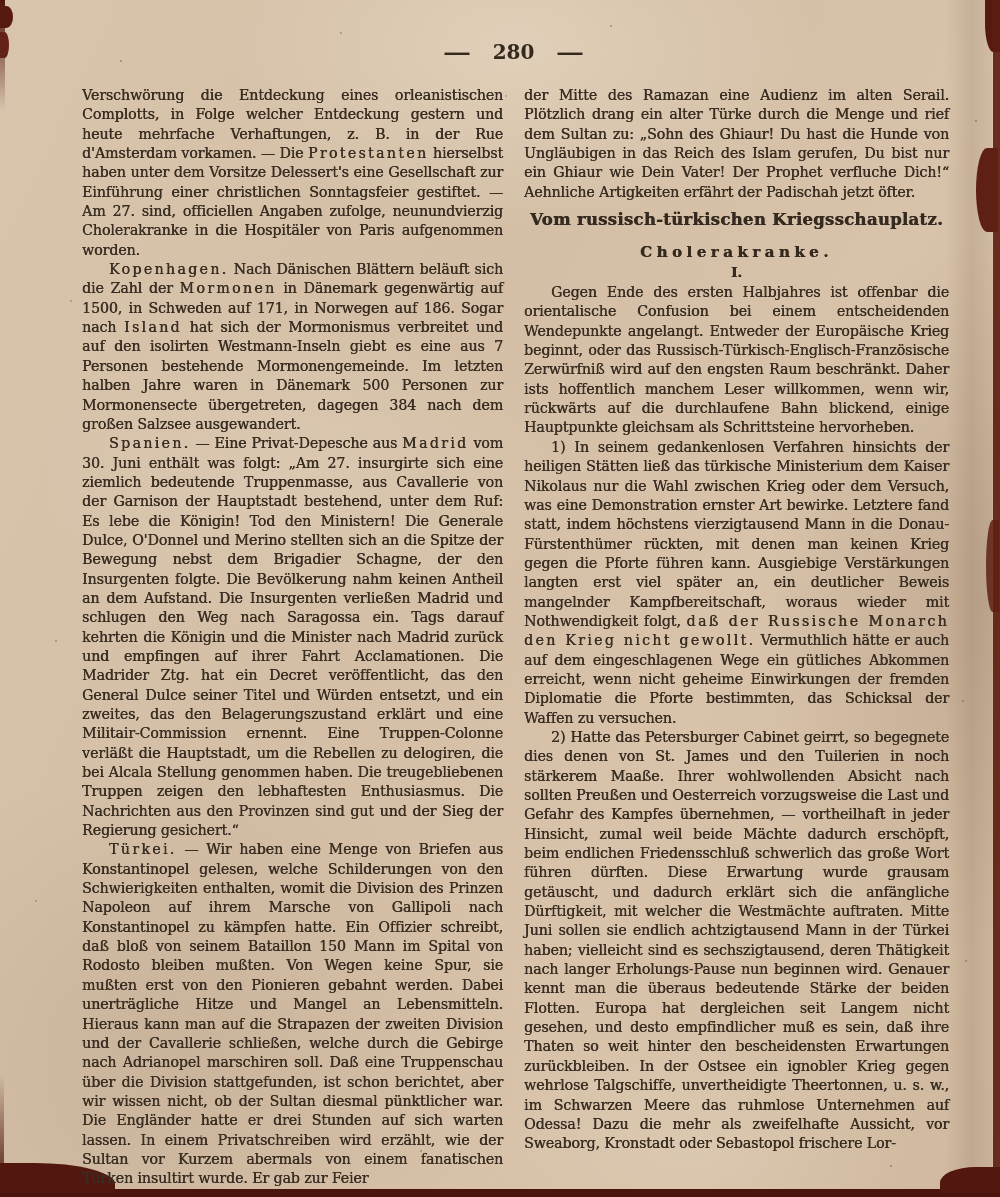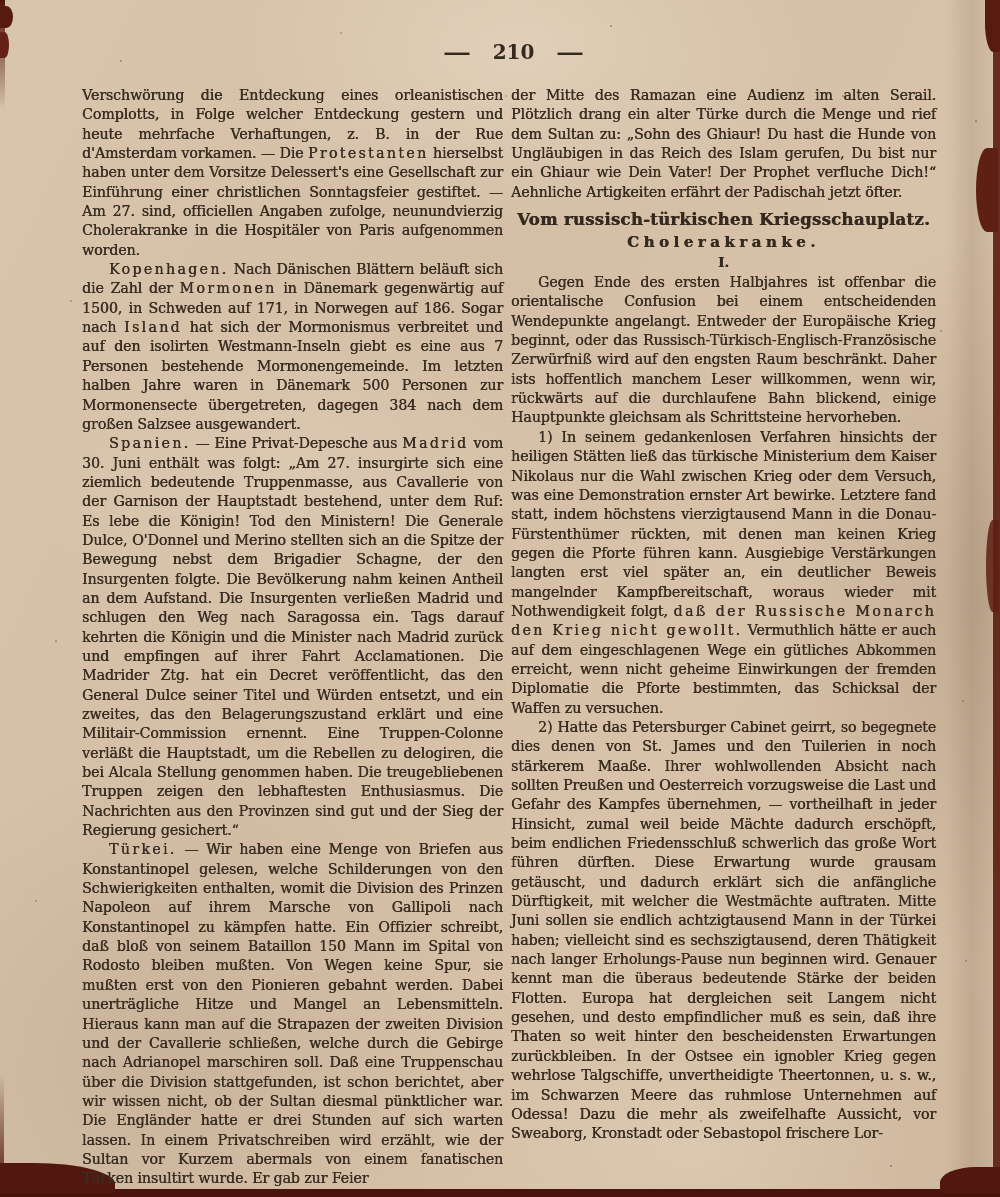--- a/index.html
+++ b/index.html
@@ -54,34 +54,34 @@
 
   .page-header{
     position:absolute;top:40px;left:82px;width:863px;
     display:flex;justify-content:center;align-items:baseline;gap:26px;
     color:#35291e;font-weight:bold;font-size:20px;
   }
   .page-header .dash{letter-spacing:0;transform:scaleX(1.4);}
 
   .page-body{
     position:absolute;top:86px;left:82px;
-    display:flex;gap:8px;
+    display:flex;gap:21px;
     color:#3a2e23;
   }
   .col{width:421px;font-size:14.2px;line-height:19.35px;text-align:justify;
     text-shadow:0.35px 0 0 currentColor;
     letter-spacing:-0.1px;
   }
   .col-right{width:425px;}
   .para{margin:0;}
   .para.indent{text-indent:27px;}
   .seg-sp{letter-spacing:2.3px;}
   .h-article{
     text-align:center;font-weight:bold;font-size:16.5px;line-height:22px;
-    margin:7px 0 1px;letter-spacing:.3px;text-indent:0;color:#352a1f;
+    margin:7px 0 11px;letter-spacing:.3px;text-indent:0;color:#352a1f;
     text-shadow:0.5px 0 0 currentColor;
   }
   .h-sub{
     text-align:center;font-weight:bold;font-size:15px;line-height:21px;
     margin:1px 0 0;letter-spacing:4.5px;text-indent:0;color:#352a1f;
     text-shadow:0.4px 0 0 currentColor;
   }
   .h-numeral{
     text-align:center;font-weight:bold;font-size:13.5px;line-height:17px;
     margin:1px 0 2px;text-indent:0;color:#352a1f;
@@ -101,21 +101,21 @@
 <div class="artifact a-topright"></div>
 <div class="artifact a-right-strip"></div>
 <div class="artifact a-right-bulge1"></div>
 <div class="artifact a-right-bulge2"></div>
 <div class="artifact a-bottom-strip"></div>
 <div class="artifact a-bottomleft"></div>
 <div class="artifact a-bottomright"></div>
 
 <div class="page-header">
   <span class="dash">—</span>
-  <span>210</span>
+  <span>280</span>
   <span class="dash">—</span>
 </div>
 
 <div class="page-body">
   <div class="col col-left">
       <p class="para"><span class="seg-n">Verschwörung die Entdeckung eines orleanistischen Complotts, in Folge welcher Entdeckung gestern und heute mehrfache Verhaftungen, z. B. in der Rue d'Amsterdam vorkamen. — Die </span><span class="seg-sp">Protestanten</span><span class="seg-n"> hierselbst haben unter dem Vorsitze Delessert's eine Gesellschaft zur Einführung einer christlichen Sonntagsfeier gestiftet. — Am 27. sind, officiellen Angaben zufolge, neunundvierzig Cholerakranke in die Hospitäler von Paris aufgenommen worden.</span></p>
       <p class="para indent"><span class="seg-sp">Kopenhagen.</span><span class="seg-n"> Nach Dänischen Blättern beläuft sich die Zahl der </span><span class="seg-sp">Mormonen</span><span class="seg-n"> in Dänemark gegenwärtig auf 1500, in Schweden auf 171, in Norwegen auf 186. Sogar nach </span><span class="seg-sp">Island</span><span class="seg-n"> hat sich der Mormonismus verbreitet und auf den isolirten Westmann-Inseln giebt es eine aus 7 Personen bestehende Mormonengemeinde. Im letzten halben Jahre waren in Dänemark 500 Personen zur Mormonensecte übergetreten, dagegen 384 nach dem großen Salzsee ausgewandert.</span></p>
       <p class="para indent"><span class="seg-sp">Spanien.</span><span class="seg-n"> — Eine Privat-Depesche aus </span><span class="seg-sp">Madrid</span><span class="seg-n"> vom 30. Juni enthält was folgt: „Am 27. insurgirte sich eine ziemlich bedeutende Truppenmasse, aus Cavallerie von der Garnison der Hauptstadt bestehend, unter dem Ruf: Es lebe die Königin! Tod den Ministern! Die Generale Dulce, O'Donnel und Merino stellten sich an die Spitze der Bewegung nebst dem Brigadier Schagne, der den Insurgenten folgte. Die Bevölkerung nahm keinen Antheil an dem Aufstand. Die Insurgenten verließen Madrid und schlugen den Weg nach Saragossa ein. Tags darauf kehrten die Königin und die Minister nach Madrid zurück und empfingen auf ihrer Fahrt Acclamationen. Die Madrider Ztg. hat ein Decret veröffentlicht, das den General Dulce seiner Titel und Würden entsetzt, und ein zweites, das den Belagerungszustand erklärt und eine Militair-Commission ernennt. Eine Truppen-Colonne verläßt die Hauptstadt, um die Rebellen zu delogiren, die bei Alcala Stellung genommen haben. Die treugebliebenen Truppen zeigen den lebhaftesten Enthusiasmus. Die Nachrichten aus den Provinzen sind gut und der Sieg der Regierung gesichert.“</span></p>
       <p class="para indent"><span class="seg-sp">Türkei.</span><span class="seg-n"> — Wir haben eine Menge von Briefen aus Konstantinopel gelesen, welche Schilderungen von den Schwierigkeiten enthalten, womit die Division des Prinzen Napoleon auf ihrem Marsche von Gallipoli nach Konstantinopel zu kämpfen hatte. Ein Offizier schreibt, daß bloß von seinem Bataillon 150 Mann im Spital von Rodosto bleiben mußten. Von Wegen keine Spur, sie mußten erst von den Pionieren gebahnt werden. Dabei unerträgliche Hitze und Mangel an Lebensmitteln. Hieraus kann man auf die Strapazen der zweiten Division und der Cavallerie schließen, welche durch die Gebirge nach Adrianopel marschiren soll. Daß eine Truppenschau über die Division stattgefunden, ist schon berichtet, aber wir wissen nicht, ob der Sultan diesmal pünktlicher war. Die Engländer hatte er drei Stunden auf sich warten lassen. In einem Privatschreiben wird erzählt, wie der Sultan vor Kurzem abermals von einem fanatischen Türken insultirt wurde. Er gab zur Feier</span></p>
     </div>

